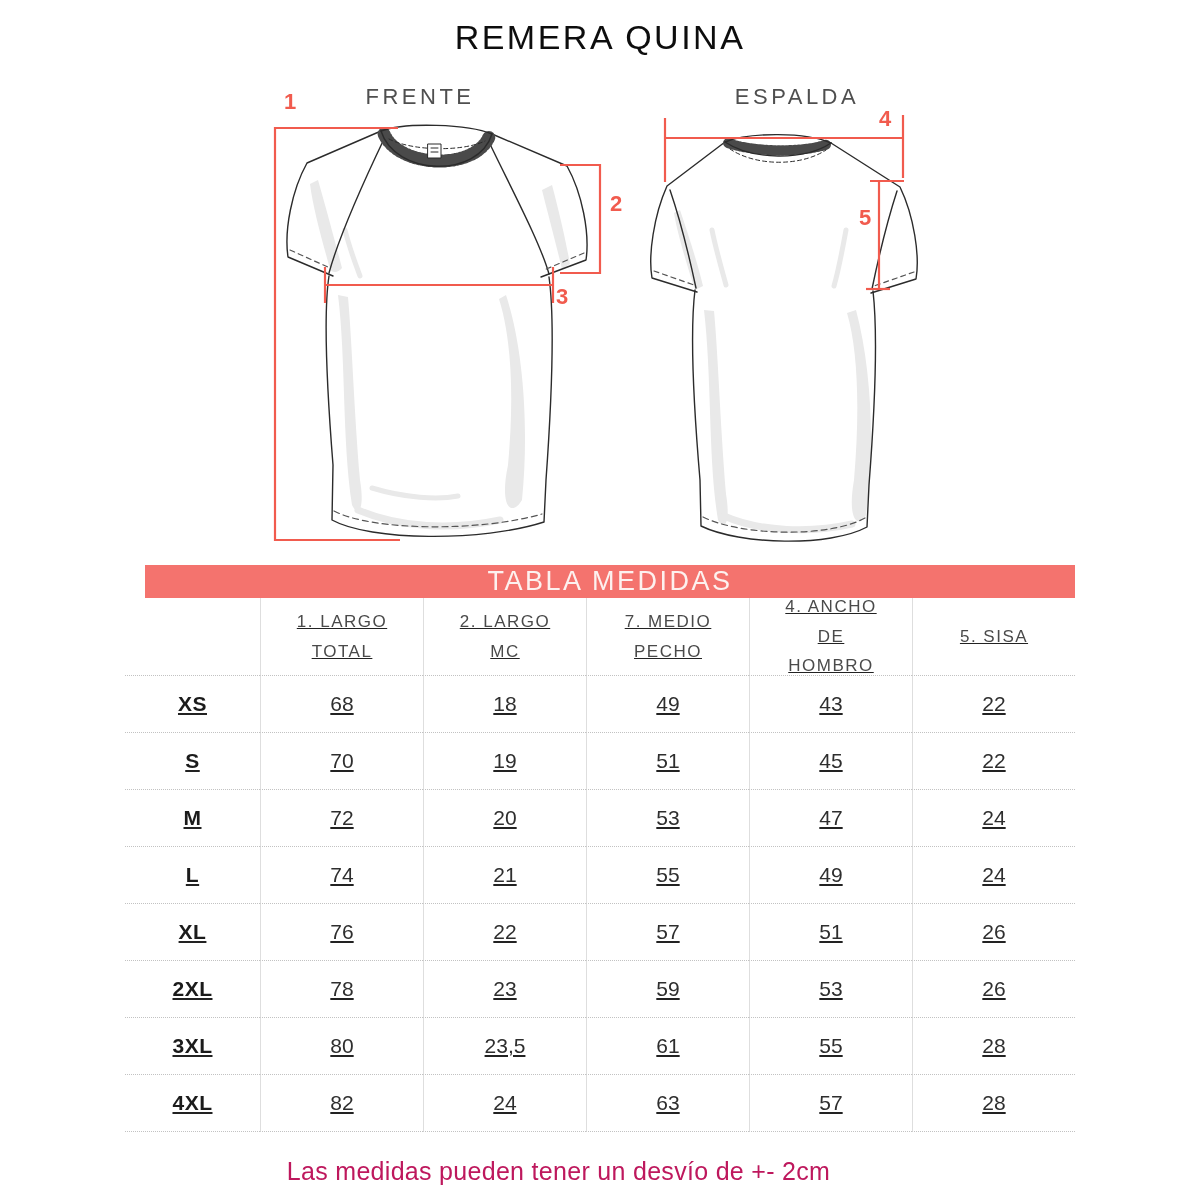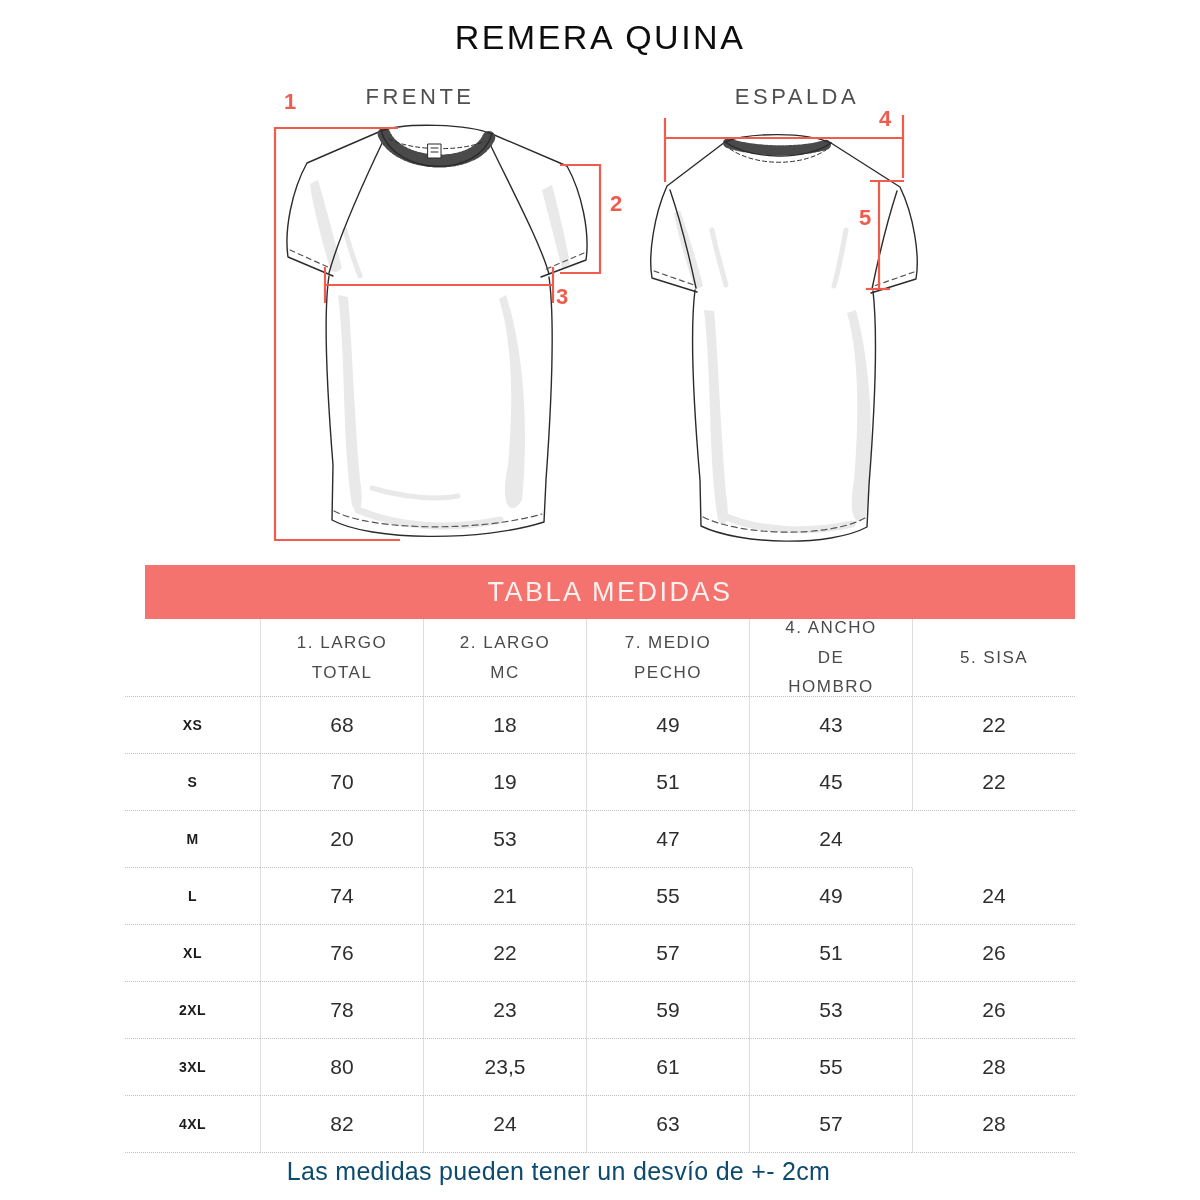--- a/index.html
+++ b/index.html
@@ -18,37 +18,37 @@
   #front-label{left:290px;}
   #back-label{left:667px;}
   .ann{
     position:absolute;font-size:22px;font-weight:bold;color:#f15b4e;line-height:1;
   }
   #diagram-svg{position:absolute;left:0;top:80px;width:1200px;height:480px;}
 
   
   .size-table{position:absolute;left:125px;top:565px;width:950px;}
   .table-title-bar{
-    height:54px;background:#f4736e;display:flex;align-items:center;justify-content:center;
+    height:33px;background:#f4736e;display:flex;align-items:center;justify-content:center;
     color:#fdf1ef;font-size:27px;font-weight:300;letter-spacing:2.5px;margin-left:20px;
   }
-  .tgrid{display:grid;grid-template-columns:135px repeat(5,1fr);}
+  .tgrid{display:grid;grid-template-columns:135px repeat(5,1fr);text-decoration:underline;}
   .cell{
     display:flex;align-items:center;justify-content:center;text-align:center;
     border-bottom:1px dotted #c2c2c2;
   }
   .cell.vline{border-left:1px solid #dedede;}
   .head-row .cell{height:77px;font-size:17px;letter-spacing:1.5px;color:#4a4a4a;line-height:1.75;}
   .head-row .cell span{display:inline-block;max-width:112px;}
   .data-row .cell{height:56px;}
-  .size-cell{font-size:14px;font-weight:bold;color:#1b1b1b;letter-spacing:0.5px;}
+  .size-cell{font-size:21px;font-weight:bold;color:#1b1b1b;letter-spacing:0.5px;}
   .val-cell{font-size:21px;font-weight:400;color:#2e2e2e;}
   .footer-note{
     position:absolute;top:1157px;left:0;width:1117px;text-align:center;
-    font-size:25px;color:#0c4a6e;letter-spacing:0.3px;
+    font-size:25px;color:#be185d;letter-spacing:0.3px;
   }
 </style>
 </head>
 <body>
 
 <div id="page">
 
   <div class="page-title">REMERA QUINA</div>
 
   <div class="view-label" id="front-label">FRENTE</div>
@@ -199,20 +199,21 @@
     <div class="tgrid data-row">
       <div class="cell size-cell">S</div>
       <div class="cell val-cell vline">70</div>
       <div class="cell val-cell vline">19</div>
       <div class="cell val-cell vline">51</div>
       <div class="cell val-cell vline">45</div>
       <div class="cell val-cell vline">22</div>
     </div>
     <div class="tgrid data-row">
       <div class="cell size-cell">M</div>
+      <div class="cell val-cell vline">72</div>
       <div class="cell val-cell vline">20</div>
       <div class="cell val-cell vline">53</div>
       <div class="cell val-cell vline">47</div>
       <div class="cell val-cell vline">24</div>
     </div>
     <div class="tgrid data-row">
       <div class="cell size-cell">L</div>
       <div class="cell val-cell vline">74</div>
       <div class="cell val-cell vline">21</div>
       <div class="cell val-cell vline">55</div>

